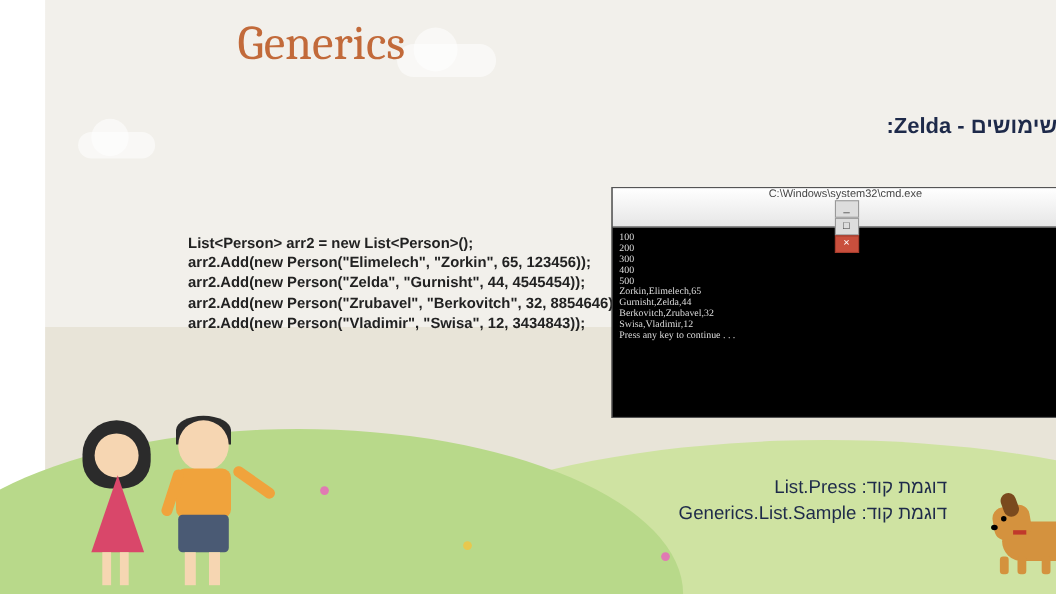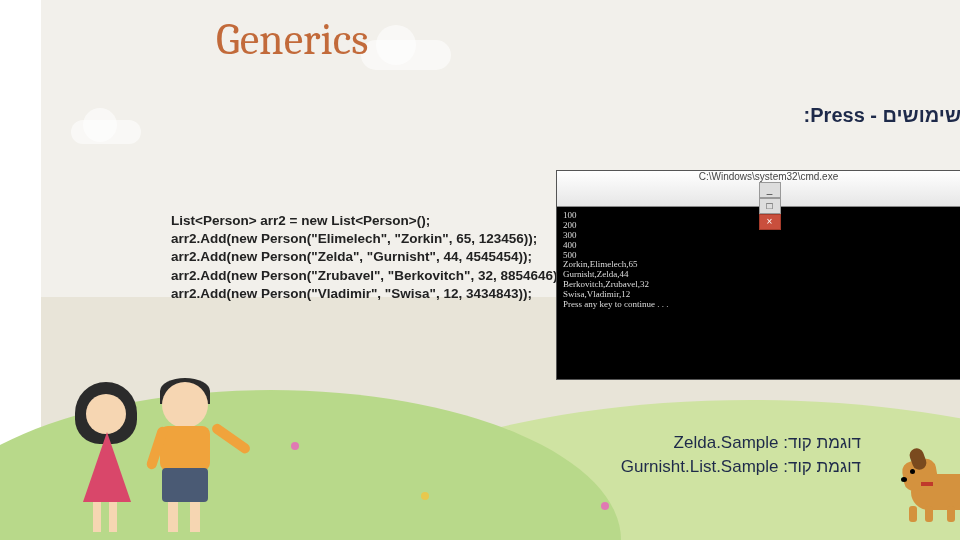--- a/index.html
+++ b/index.html
@@ -152,21 +152,21 @@
   <div class="flower f3"></div>
 
   <div class="title">Generics</div>
 
   <div class="code-block cb2">List&lt;Person&gt; arr2 = new List&lt;Person&gt;();
 arr2.Add(new Person("Elimelech", "Zorkin", 65, 123456));
 arr2.Add(new Person("Zelda", "Gurnisht", 44, 4545454));
 arr2.Add(new Person("Zrubavel", "Berkovitch", 32, 8854646));
 arr2.Add(new Person("Vladimir", "Swisa", 12, 3434843));</div>
 
-  <div class="heading-r">שימושים - Press:</div>
+  <div class="heading-r">שימושים - Zelda:</div>
 
   <div class="console">
     <div class="titlebar">
       <div class="ico"></div>
       <span>C:\Windows\system32\cmd.exe</span>
       <div class="spacer"></div>
       <div class="btn">_</div>
       <div class="btn">□</div>
       <div class="btn close">×</div>
     </div>
@@ -178,25 +178,25 @@
 Zorkin,Elimelech,65
 Gurnisht,Zelda,44
 Berkovitch,Zrubavel,32
 Swisa,Vladimir,12
 Press any key to continue . . .</div>
   </div>
 
   <div class="samples">
     <div>
       <span>דוגמת קוד:</span>
-      <span class="en">Zelda.Sample</span>
+      <span class="en">List.Press</span>
     </div>
     <div>
       <span>דוגמת קוד:</span>
-      <span class="en">Gurnisht.List.Sample</span>
+      <span class="en">Generics.List.Sample</span>
     </div>
   </div>
 
   <div class="kids">
     <div class="kid girl">
       <div class="hair"></div>
         <div class="head"></div>
         <div class="dress"></div>
       <div class="leg l"></div>
         <div class="leg r"></div>

